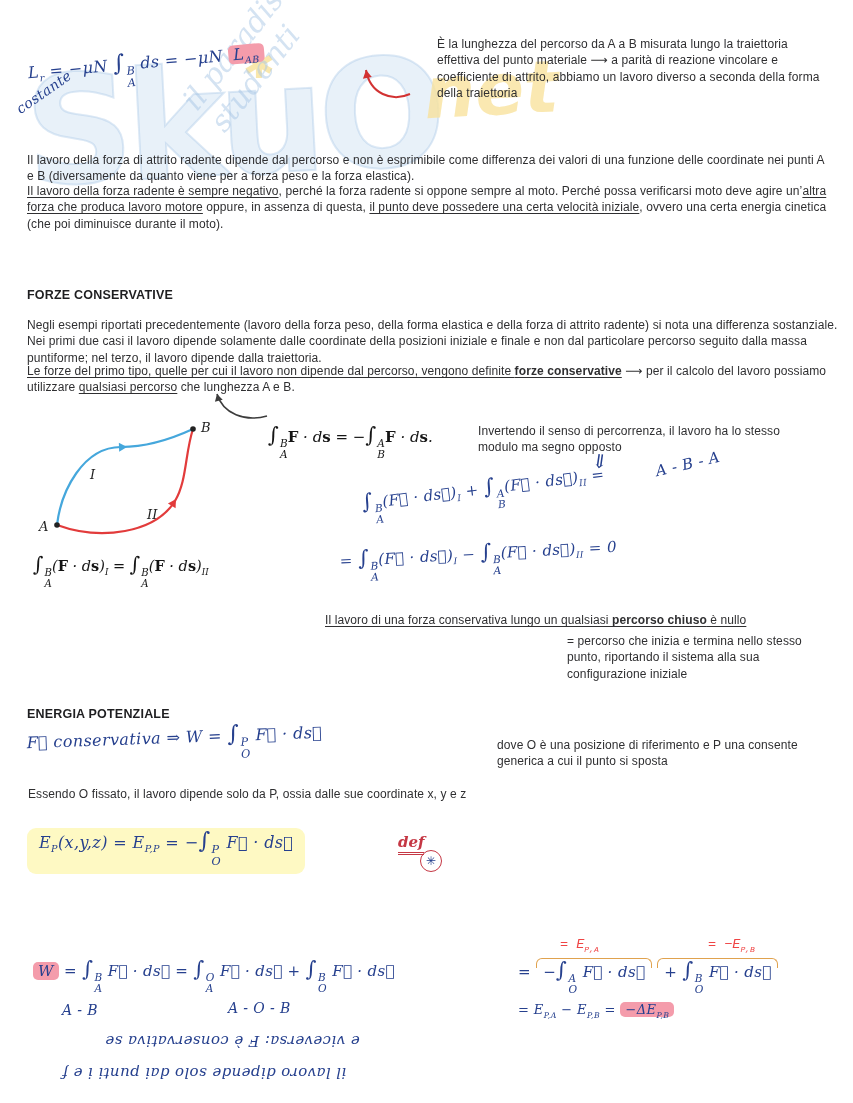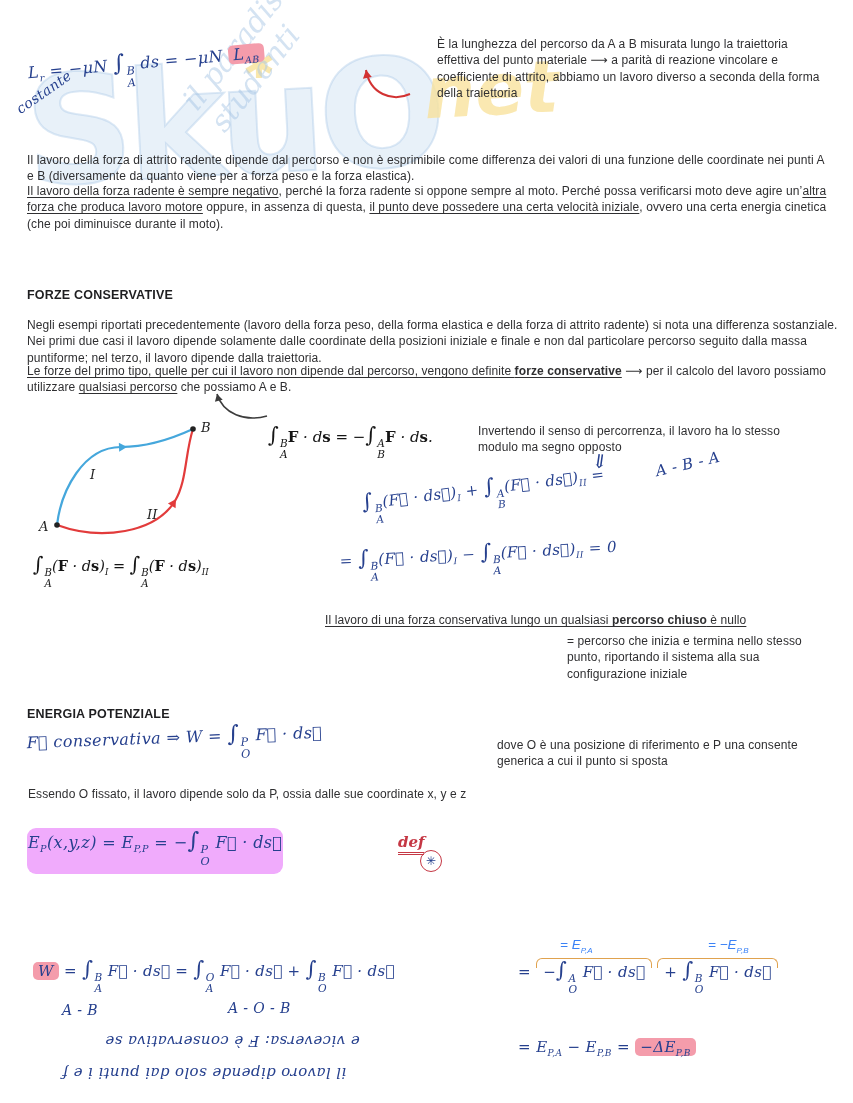--- a/index.html
+++ b/index.html
@@ -12,23 +12,23 @@
   .u{text-decoration:underline;text-underline-offset:2px}
   .b{font-weight:bold}
   .math{font-family:"DejaVu Serif",serif;font-style:italic;color:#151515;font-size:15px}
   .bv{font-weight:bold;font-style:normal}
   .int{font-size:1.4em;line-height:.75;font-style:normal}
   .lim{display:inline-flex;flex-direction:column;align-items:flex-start;font-size:.5em;
        line-height:1.1;vertical-align:-.45em;margin-left:1px;font-style:italic}
   sub{font-size:.6em}
   .hw{font-family:"DejaVu Serif",serif;font-style:italic;color:#26408e;font-size:15px;letter-spacing:.4px}
   .hl{background:#f49cab;border-radius:5px;padding:0 5px}
-  .hl-big{background:#f0abfc;border-radius:9px;padding:4px 1px 5px;display:inline-block}
+  .hl-big{background:#fef9c3;border-radius:9px;padding:4px 12px 5px;display:inline-block}
   .red{color:#d03c3c}
-  .orange{color:#3b82f6;font-family:Liberation Sans, sans-serif;font-style:italic;font-size:13.5px}
+  .orange{color:#ef4444;font-family:Liberation Mono, monospace;font-style:italic;font-size:13.5px}
   .obr{position:relative;display:inline-block;padding:5px 7px 0}
   .obr::before{content:"";position:absolute;left:0;right:0;top:0;height:9px;
                border:1.7px solid #e0a24e;border-bottom:none;border-radius:6px 6px 0 0}
   .defl{font-family:"DejaVu Serif",serif;font-style:italic;font-weight:bold;color:#c53744;
         font-size:15px;border-bottom:3px double #c53744;padding-bottom:1px}
   .circ{display:inline-flex;align-items:center;justify-content:center;width:22px;height:22px;
         border:1.6px solid #c53744;border-radius:50%;color:#26408e;font-size:12px}
   .watermark{position:absolute;z-index:0;pointer-events:none;left:25px;top:45px;width:500px;height:320px;opacity:.55}
   .wm-main{font-family:"DejaVu Sans",sans-serif;font-weight:bold;font-size:150px;line-height:1;
            letter-spacing:-7px;color:rgba(130,178,226,.33);-webkit-text-stroke:2px rgba(100,155,210,.4);
@@ -70,21 +70,21 @@
 
   <div class="abs t" style="left:27px;top:183px;width:818px">
     <span class="u">Il lavoro della forza radente è sempre negativo</span><span>, perché la forza radente si oppone sempre al moto. Perché possa verificarsi moto deve agire un’</span><span class="u">altra forza che produca lavoro motore</span><span> oppure, in assenza di questa, </span><span class="u">il punto deve possedere una certa velocità iniziale</span><span>, ovvero una certa energia cinetica (che poi diminuisce durante il moto).</span>
   </div>
 
   <div class="abs h" style="left:27px;top:288px">FORZE CONSERVATIVE</div>
 
   <div class="abs t" style="left:27px;top:317px;width:818px">Negli esempi riportati precedentemente (lavoro della forza peso, della forma elastica e della forza di attrito radente) si nota una differenza sostanziale. Nei primi due casi il lavoro dipende solamente dalle coordinate della posizioni iniziale e finale e non dal particolare percorso seguito dalla massa puntiforme; nel terzo, il lavoro dipende dalla traiettoria.</div>
 
   <div class="abs t" style="left:27px;top:363px;width:818px">
-    <span class="u">Le forze del primo tipo, quelle per cui il lavoro non dipende dal percorso, vengono definite </span><span class="u b">forze conservative</span><span> ⟶ per il calcolo del lavoro possiamo utilizzare </span><span class="u">qualsiasi percorso</span><span> che possiamo A e B.</span>
+    <span class="u">Le forze del primo tipo, quelle per cui il lavoro non dipende dal percorso, vengono definite </span><span class="u b">forze conservative</span><span> ⟶ per il calcolo del lavoro possiamo utilizzare </span><span class="u">qualsiasi percorso</span><span> che lunghezza A e B.</span>
   </div>
 
   <svg class="abs" style="left:205px;top:388px" width="70" height="34" viewBox="0 0 70 34">
     <path d="M62,28 C40,34 18,26 12,6" stroke="#3c3c3c" stroke-width="1.6" fill="none"></path>
     <polygon points="-7,-4 0,0 -7,4" transform="translate(12,6) rotate(-105)" fill="#3c3c3c"></polygon>
   </svg>
 
   <svg class="abs" style="left:35px;top:413px" width="210" height="148" viewBox="0 0 210 148">
     <path d="M22,112 C26,78 48,34 86,34 C108,34 132,28 158,16" stroke="#45a7dc" stroke-width="2.2" fill="none"></path>
     <polygon points="-8,-4.5 0,0 -8,4.5" transform="translate(92,34) rotate(-2)" fill="#45a7dc"></polygon>
@@ -189,21 +189,21 @@
           </span></span> F⃗ · ds⃗</span>
     <span class="obr">+ <span class="int">∫<span class="lim">
             <span>B</span>
             <span>O</span>
           </span></span> F⃗ · ds⃗</span>
   </div>
 
   <div class="abs hw" style="left:62px;top:1002px;font-size:14px">A - B</div>
   <div class="abs hw" style="left:228px;top:1000px;font-size:14px">A - O - B</div>
 
-  <div class="abs hw" style="left:518px;top:1038px;font-size:15px">
+  <div class="abs hw" style="left:518px;top:1002px;font-size:13px">
     <span>=  E<span><sub>P,A</sub></span>  −  E<span><sub>P,B</sub></span>   =</span>
     <span class="hl">−ΔE<span><sub>P,B</sub></span></span>
   </div>
 
   <div class="abs hw" style="left:105px;top:1032px;font-size:15px;transform:rotate(180deg)">e viceversa: F è conservativa se</div>
   <div class="abs hw" style="left:62px;top:1064px;font-size:15px;transform:rotate(180deg)">il lavoro dipende solo dai punti i e f</div>
 
 </div>
 
 </body></html>

